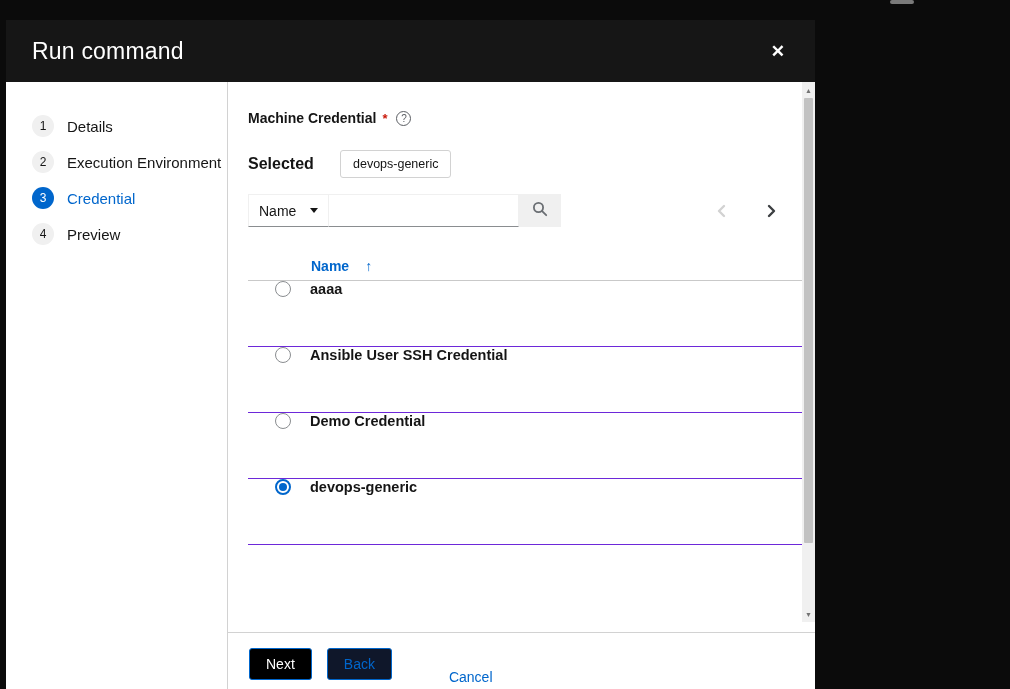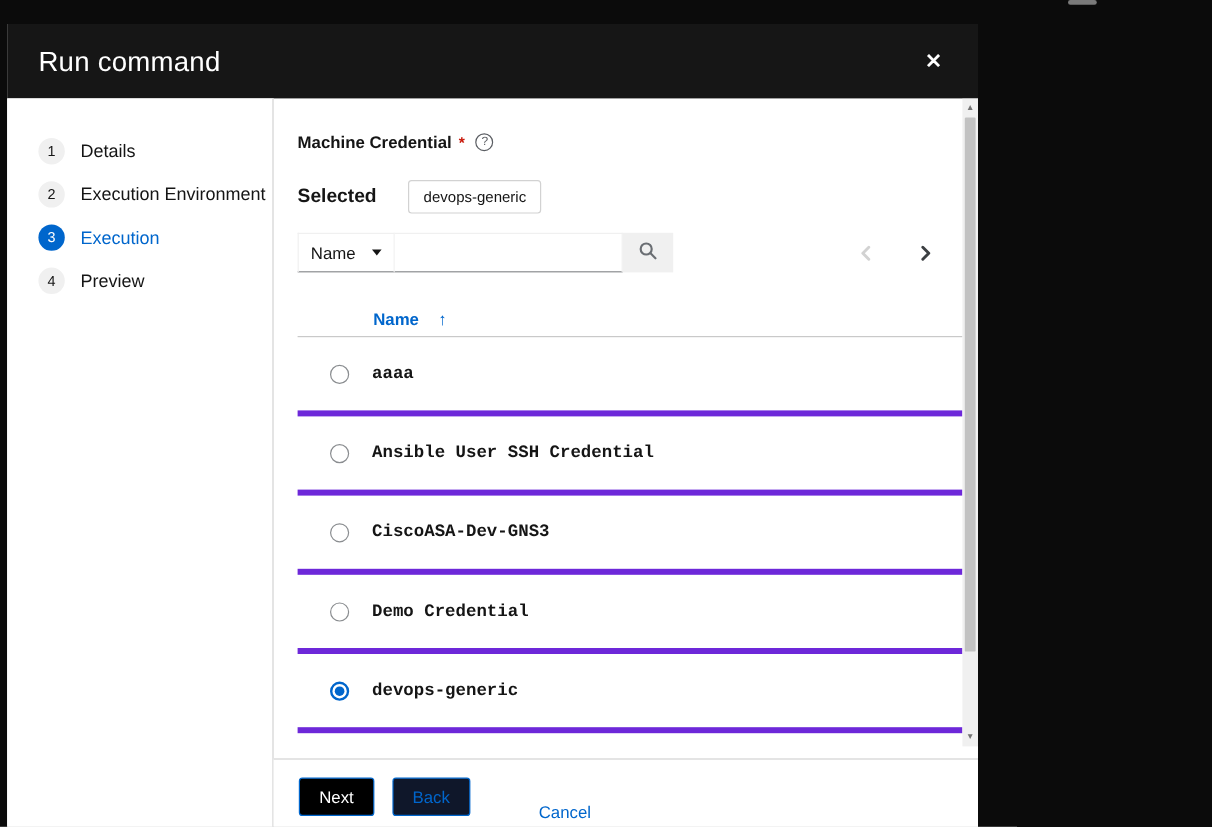--- a/index.html
+++ b/index.html
@@ -109,22 +109,22 @@
   
   .cred-table { margin-top: 24px; }
   .table-head {
     display: flex; align-items: center; height: 30px;
     border-bottom: 1px solid #c9c9c9; padding-left: 63px;
   }
   .col-name { font-size: 14px; font-weight: 700; color: #0066cc; cursor: pointer; }
   .sort-arrow { color: #0066cc; font-weight: 700; font-size: 14px; margin-left: 16px; cursor: pointer; }
 
   .cred-row {
-    display: flex; align-items: center; height: 66px;
-    border-bottom: 5px solid #6d28d9; cursor: pointer; font-family: Liberation Mono, monospace;
+    display: flex; height: 66px;
+    border-bottom: 1px solid #6d28d9; cursor: pointer;
   }
   .radio {
     width: 16px; height: 16px; border-radius: 50%; margin-left: 27px;
     border: 1px solid #8a8d90; background: #fff; position: relative; flex: 0 0 16px;
     cursor: pointer;
   }
   .radio.checked { border: 2px solid #0066cc; }
   .radio.checked::after {
     content: ""; position: absolute; left: 2px; top: 2px;
     width: 8px; height: 8px; border-radius: 50%; background: #0066cc;
@@ -173,21 +173,21 @@
           <span class="step-label">Details</span>
         </div>
 
         <div class="step">
           <span class="step-num">2</span>
           <span class="step-label">Execution Environment</span>
         </div>
 
         <div class="step active">
           <span class="step-num">3</span>
-          <span class="step-label">Execution</span>
+          <span class="step-label">Credential</span>
         </div>
 
         <div class="step">
           <span class="step-num">4</span>
           <span class="step-label">Preview</span>
         </div>
       </nav>
 
       <div class="content-col">
 
@@ -241,24 +241,20 @@
               <div class="cred-row">
                 <span class="radio"></span>
                 <span class="row-name">aaaa</span>
               </div>
 
               <div class="cred-row">
                 <span class="radio"></span>
                 <span class="row-name">Ansible User SSH Credential</span>
               </div>
 
-              <div class="cred-row">
-                <span class="radio"></span>
-                <span class="row-name">CiscoASA-Dev-GNS3</span>
-              </div>
 
               <div class="cred-row">
                 <span class="radio"></span>
                 <span class="row-name">Demo Credential</span>
               </div>
 
               <div class="cred-row">
                 <span class="radio checked"></span>
                 <span class="row-name">devops-generic</span>
               </div>

